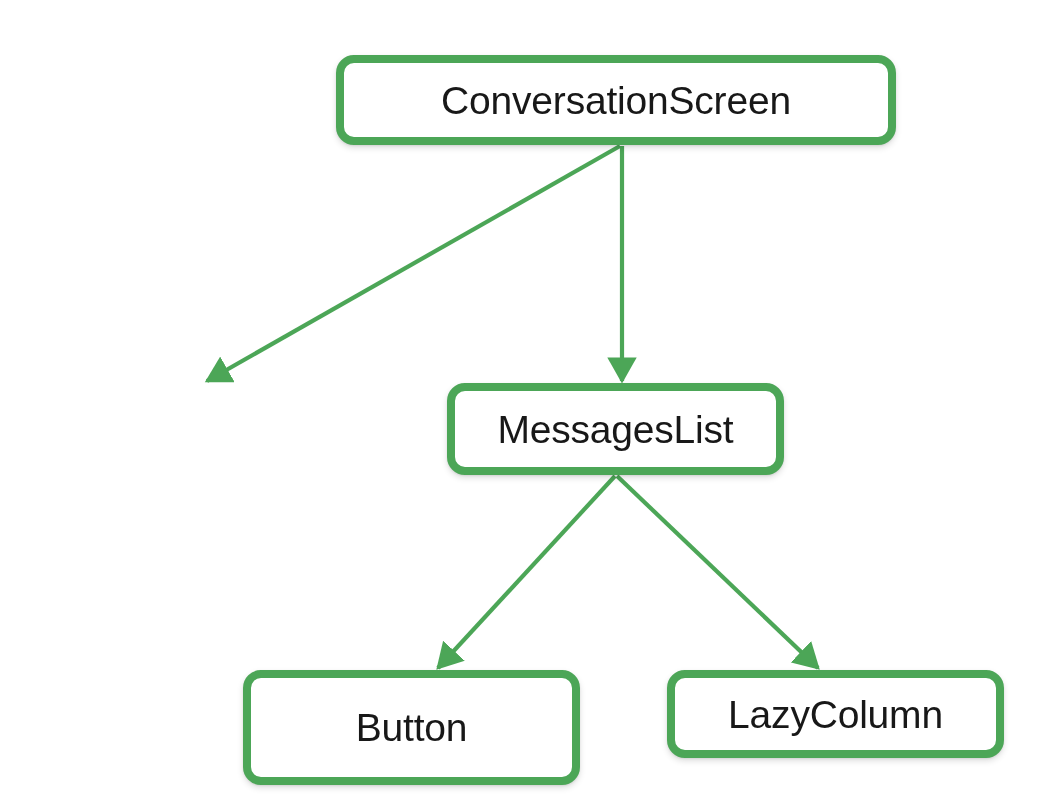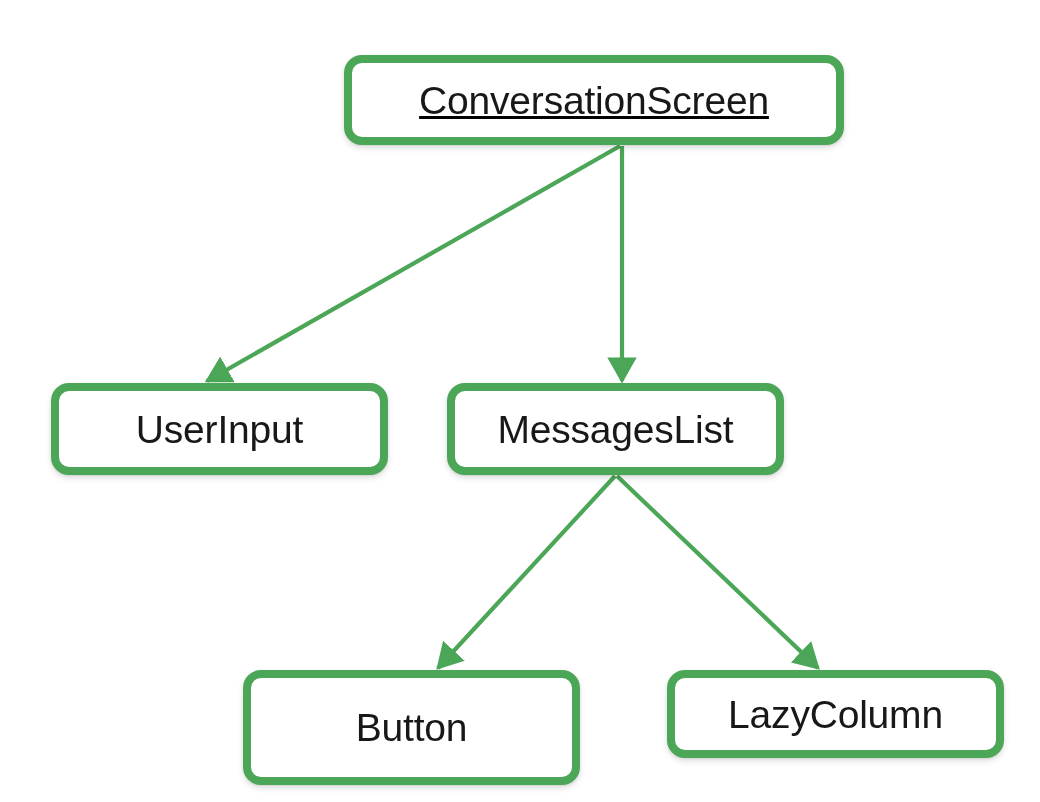--- a/index.html
+++ b/index.html
@@ -57,27 +57,24 @@
       <marker id="arrowhead" markerWidth="7" markerHeight="7" refX="5.6" refY="3.5" orient="auto" markerUnits="strokeWidth">
         <path d="M 0 0 L 6.2 3.5 L 0 7 z" fill="#4CA657"></path>
       </marker>
     </defs>
     <line x1="620" y1="146" x2="207" y2="381" stroke="#4CA657" stroke-width="4.2" marker-end="url(#arrowhead)"></line>
     <line x1="622" y1="146" x2="622" y2="381" stroke="#4CA657" stroke-width="4.2" marker-end="url(#arrowhead)"></line>
     <line x1="615" y1="476" x2="438" y2="668" stroke="#4CA657" stroke-width="4.2" marker-end="url(#arrowhead)"></line>
     <line x1="617" y1="476" x2="818" y2="668" stroke="#4CA657" stroke-width="4.2" marker-end="url(#arrowhead)"></line>
   </svg>
 
-  <div class="node" style="left: 344px; top: 55px; width: 500px; height: 90px; border-color: rgb(76, 166, 87); background: rgb(255, 255, 255); text-decoration: underline;">
+  <div class="node" style="left: 336px; top: 55px; width: 560px; height: 90px; border-color: rgb(76, 166, 87); background: rgb(255, 255, 255);">
     <span class="node-label" style="color: rgb(24, 24, 24);">ConversationScreen</span>
   </div>
 
-  <div class="node" style="left: 51px; top: 383px; width: 337px; height: 92px; border-color: rgb(76, 166, 87); background: rgb(255, 255, 255);">
-    <span class="node-label" style="color: rgb(24, 24, 24);">UserInput</span>
-  </div>
 
   <div class="node" style="left: 447px; top: 383px; width: 337px; height: 92px; border-color: rgb(76, 166, 87); background: rgb(255, 255, 255);">
     <span class="node-label" style="color: rgb(24, 24, 24);">MessagesList</span>
   </div>
 
   <div class="node" style="left: 243px; top: 670px; width: 337px; height: 115px; border-color: rgb(76, 166, 87); background: rgb(255, 255, 255);">
     <span class="node-label" style="color: rgb(24, 24, 24);">Button</span>
   </div>
 
   <div class="node" style="left: 667px; top: 670px; width: 337px; height: 88px; border-color: rgb(76, 166, 87); background: rgb(255, 255, 255);">

